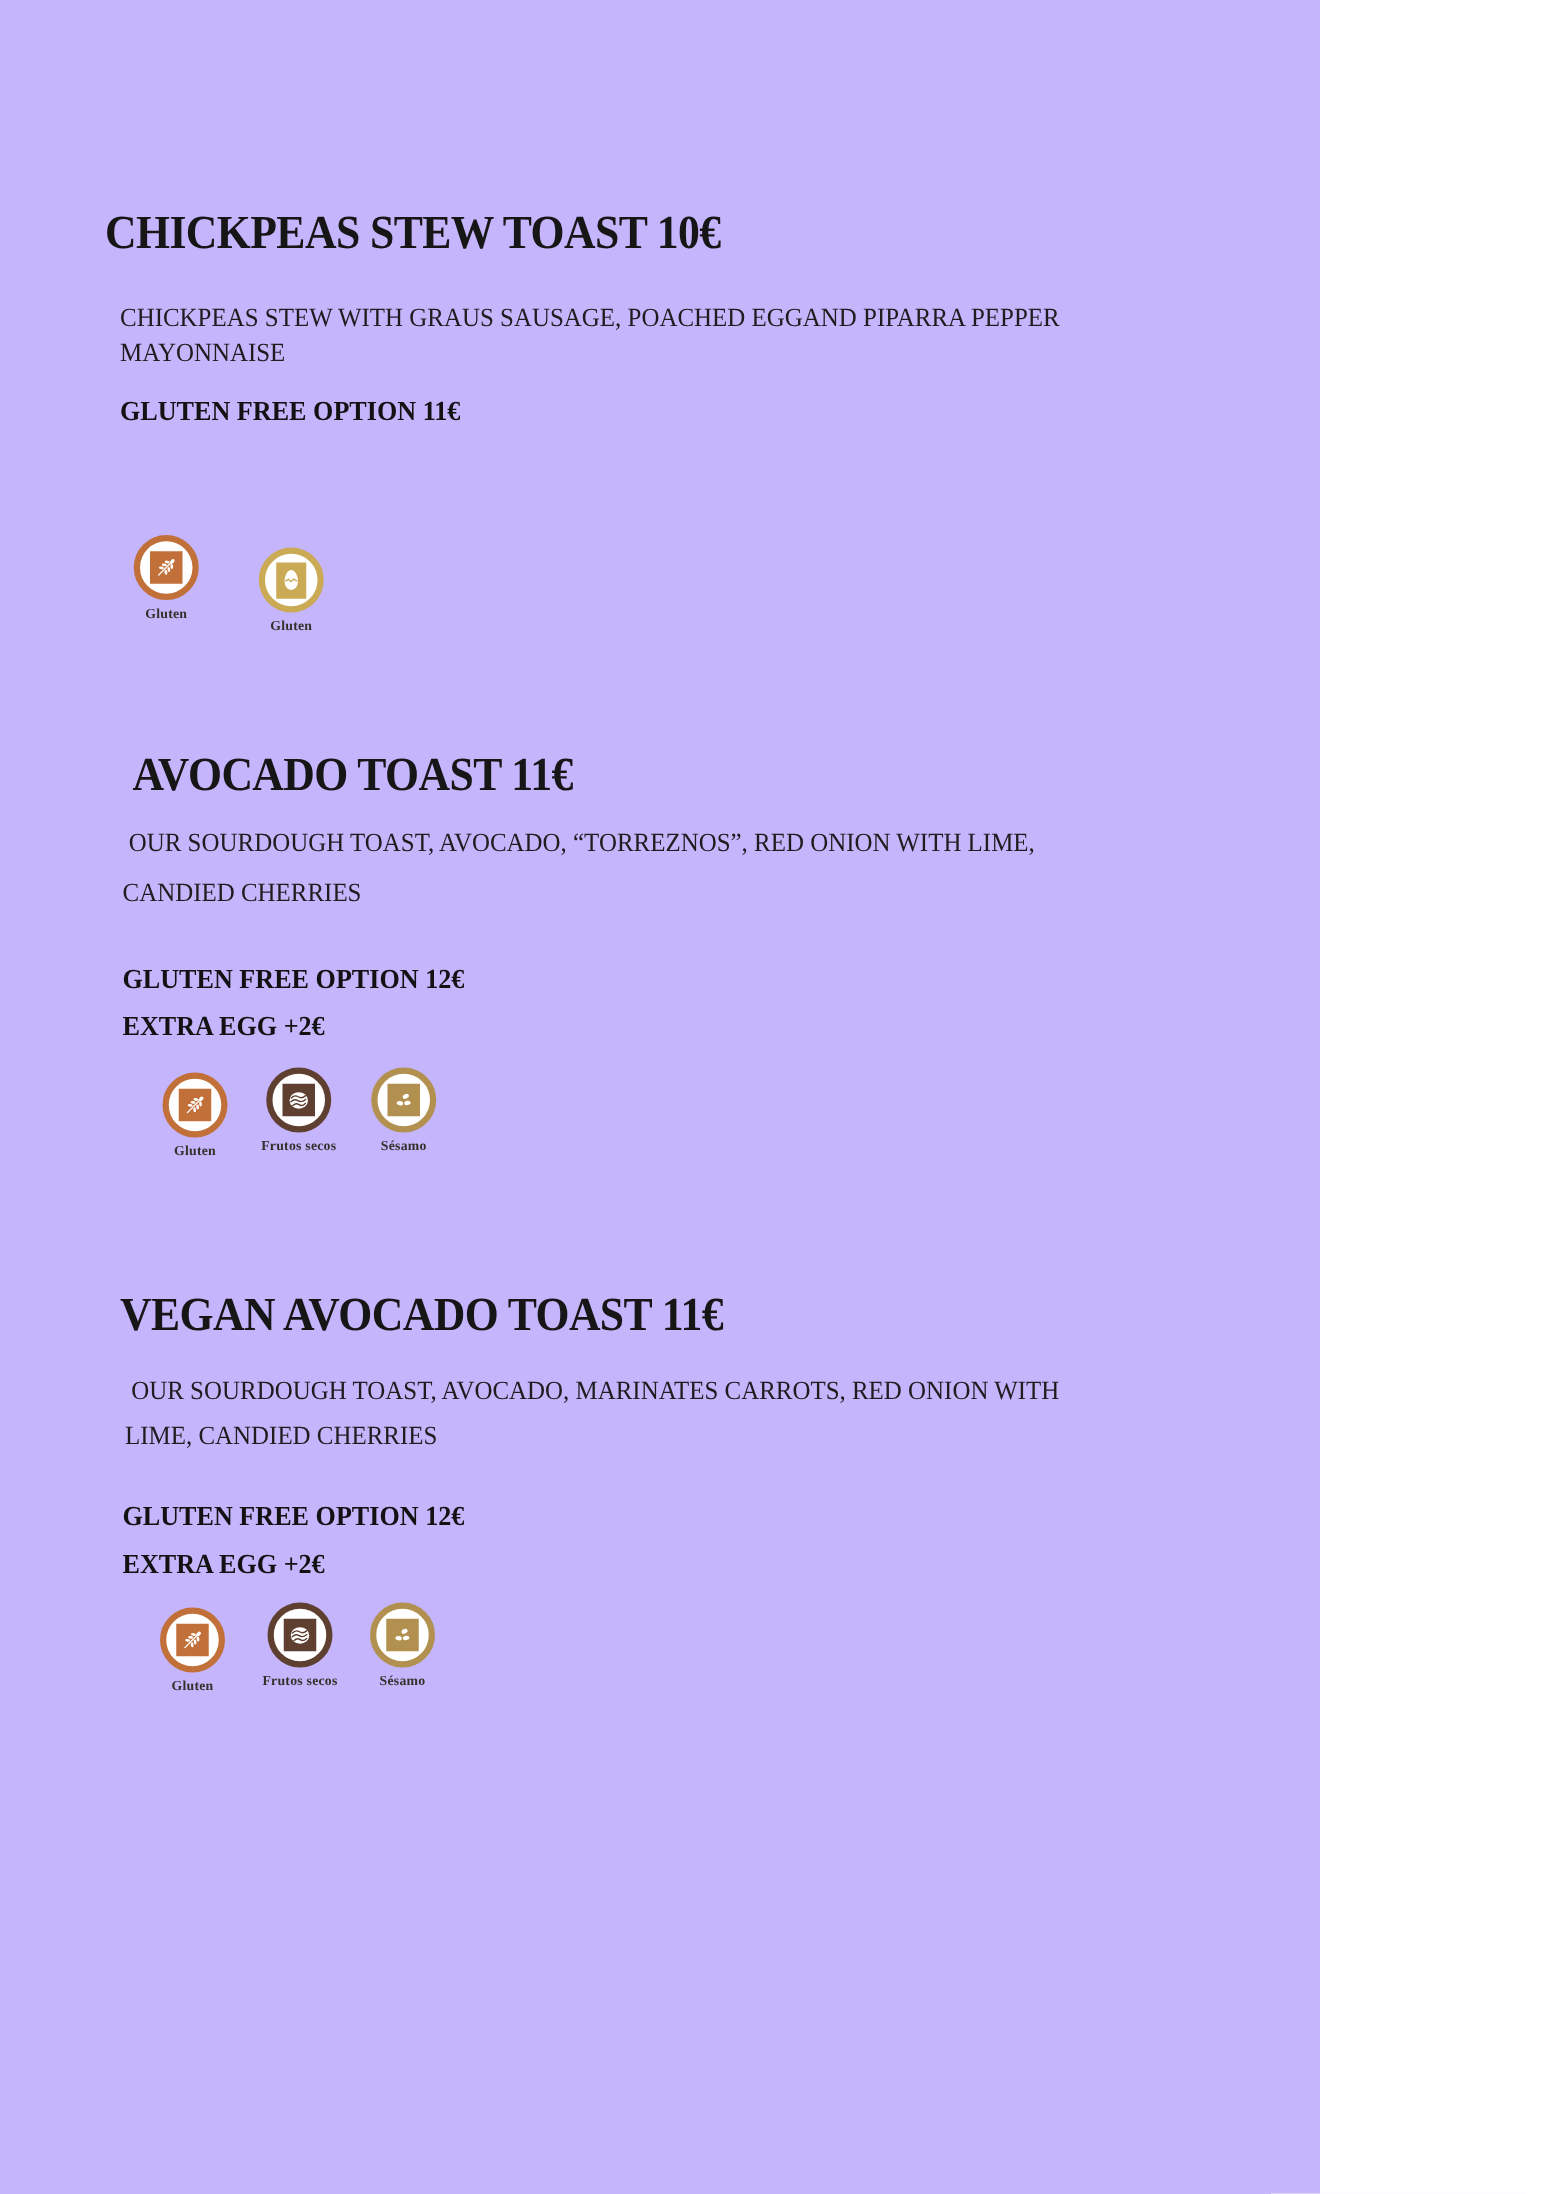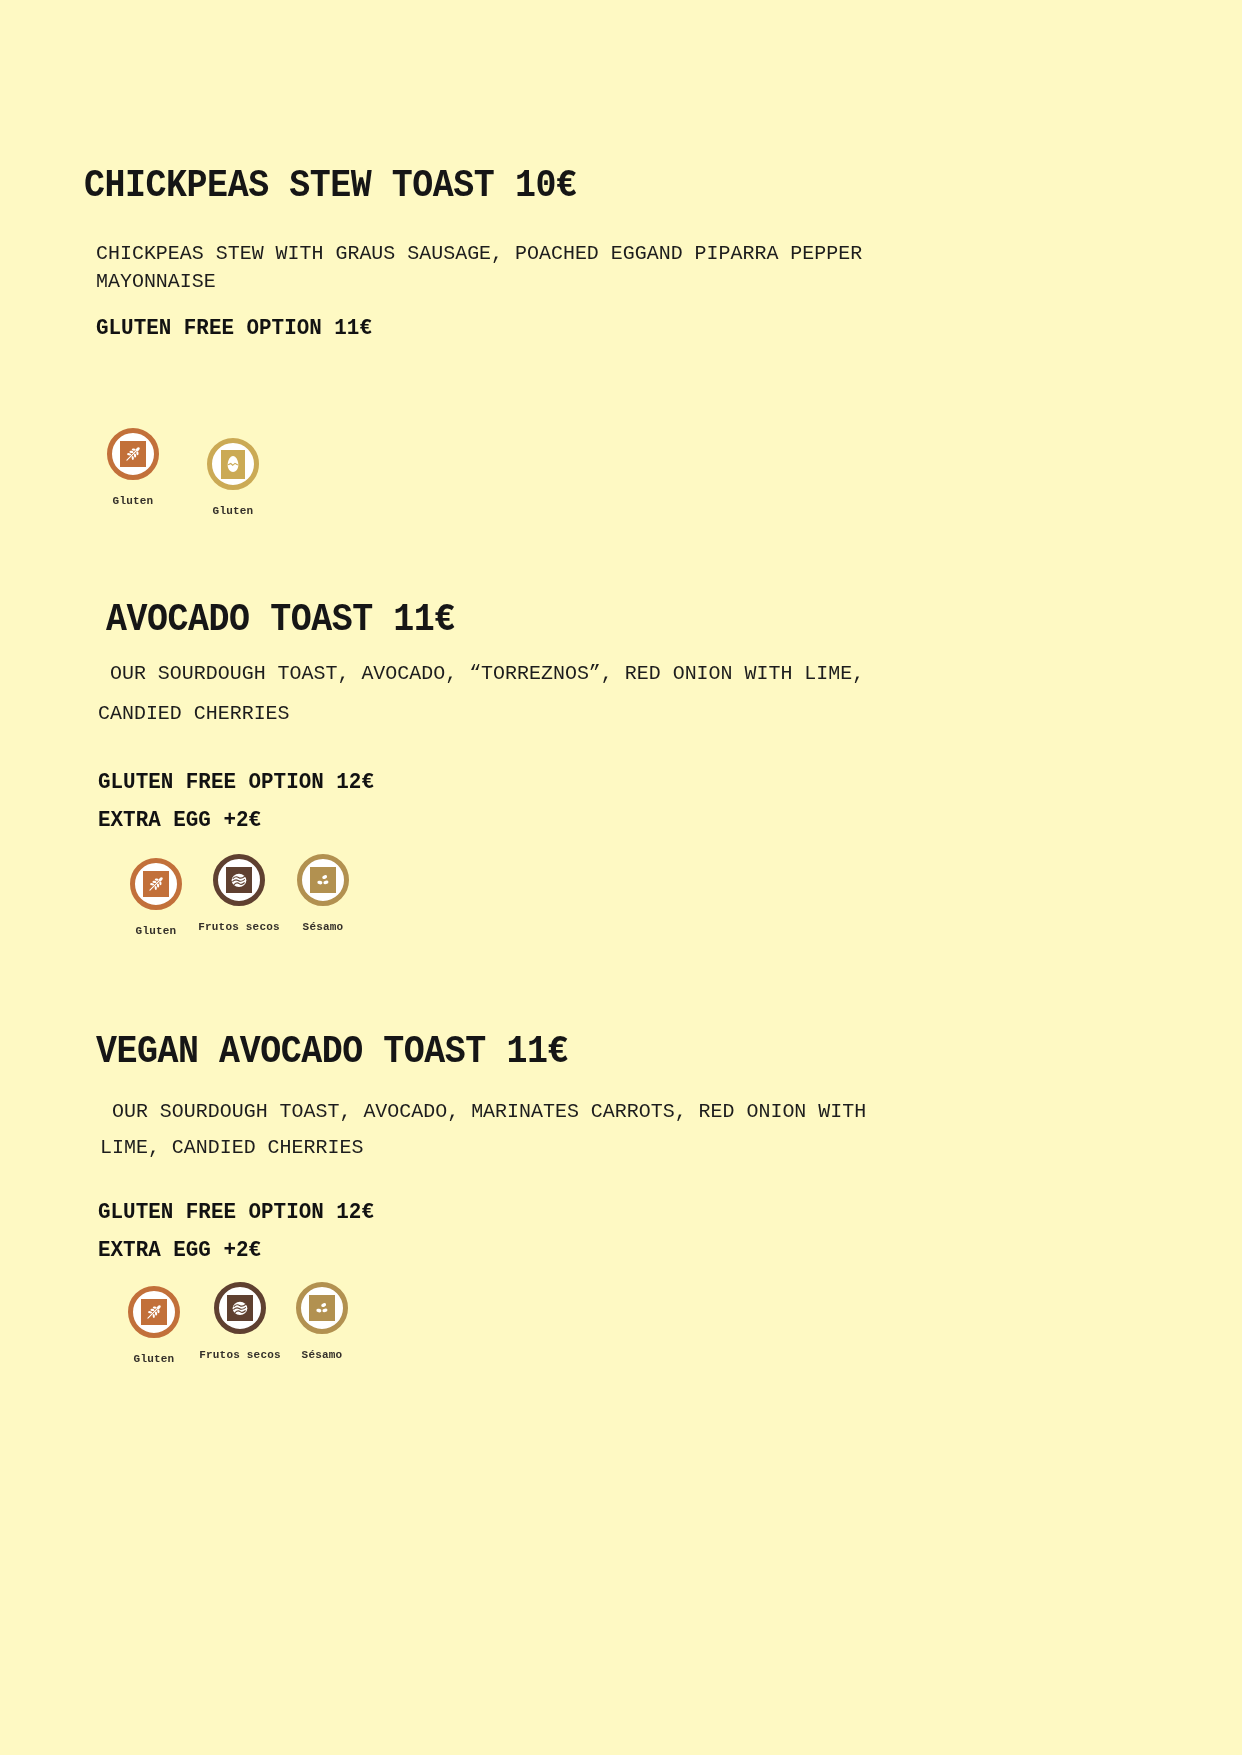--- a/index.html
+++ b/index.html
@@ -1,20 +1,20 @@
 <!DOCTYPE html>
 <html><head>
 <meta charset="utf-8">
 <style>
   html,body { margin:0; padding:0; background:#ffffff; }
   .page {
     position:relative;
-    width:1242px; height:1755px;
-    background:#fef9c3;
-    font-family:Liberation Mono, monospace;
+    width:1056px; height:1755px;
+    background:#c4b5fd;
+    font-family:Liberation Serif, serif;
     color:#1a1a1a;
     overflow:hidden;
   }
   .item-title {
     position:absolute;
     font-size:38px;
     font-weight:bold;
     letter-spacing:-0.5px;
     white-space:nowrap;
     color:#161616;
@@ -56,21 +56,21 @@
     background:#fff;
     display:flex; align-items:center; justify-content:center;
   }
   .sq {
     width:26px; height:26px;
     background:var(--c);
     display:flex; align-items:center; justify-content:center;
   }
   .sq.tall { width:24px; height:29px; }
   .al-label {
-    margin-top:15px;
+    margin-top:5px;
     font-size:11px;
     font-weight:bold;
     color:#34302a;
     letter-spacing:0.2px;
     white-space:nowrap;
   }
   
   .s1-title { left:84px;  top:164px; }
   .s1-desc  { left:96px;  top:240px; }
   .s1-opt   { left:96px;  top:316px; }

